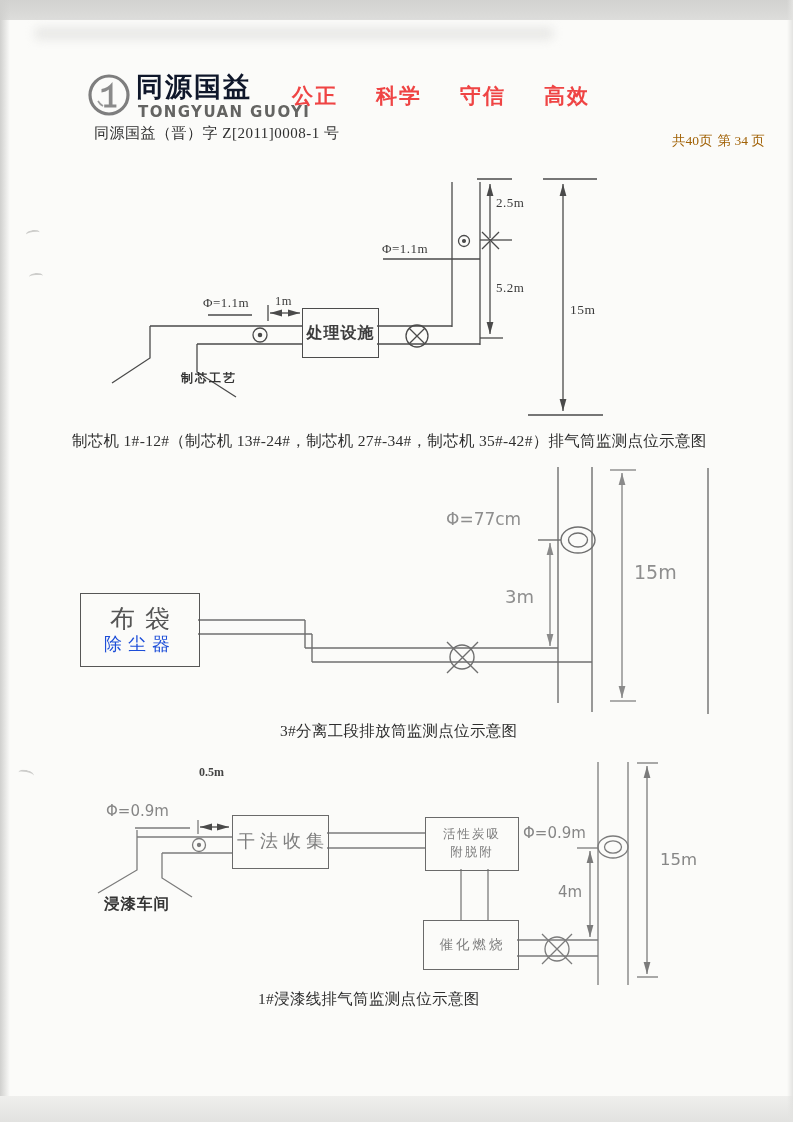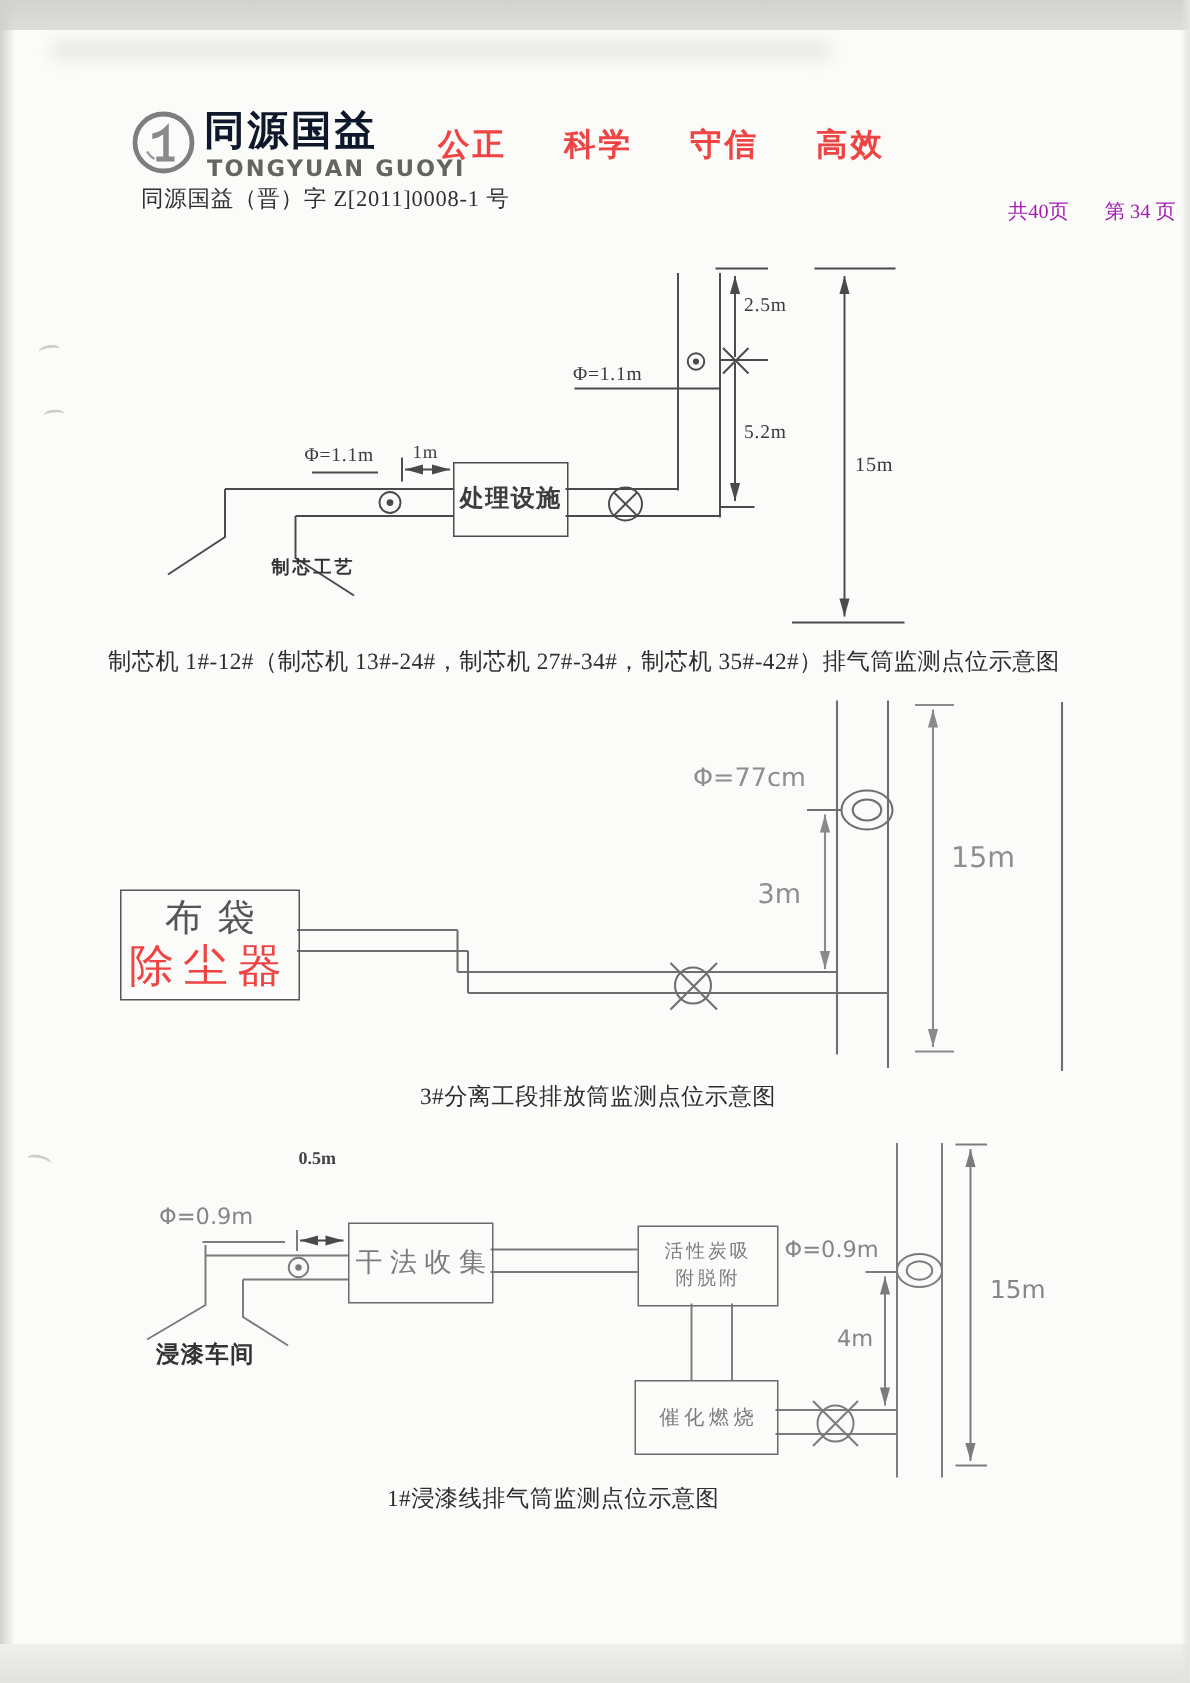--- a/index.html
+++ b/index.html
@@ -44,21 +44,21 @@
   <div class="lbl" style="left:138px;top:104px;font-size:15px;font-weight:bold;color:#646462;letter-spacing:1.4px;font-family:'DejaVu Sans','Liberation Sans',sans-serif;">TONGYUAN GUOYI</div>
 
   <div style="position:absolute;left:292px;top:82px;width:298px;display:flex;justify-content:space-between;font-size:21px;font-weight:bold;color:#ef4444;letter-spacing:2px;">
     <span>公正</span>
     <span>科学</span>
     <span>守信</span>
     <span>高效</span>
   </div>
 
   <div class="lbl ink" style="left:94px;top:125px;font-size:15px;letter-spacing:0.5px;">同源国益（晋）字 Z[2011]0008-1 号</div>
-  <div style="position:absolute;left:672px;top:132px;display:flex;gap:24px;font-size:13.5px;color:#a21caf;white-space:nowrap;">
+  <div style="position:absolute;left:672px;top:132px;display:flex;gap:5px;font-size:13.5px;color:#a16207;white-space:nowrap;">
     <span>共40页</span>
     <span>第 34 页</span>
   </div>
 
   <svg class="linework" width="793" height="1122" viewBox="0 0 793 1122">
     <defs>
       <marker id="aEd" markerUnits="userSpaceOnUse" markerWidth="14" markerHeight="10" refX="13" refY="5" orient="auto">
           <path d="M13,5 L1,1.6 L1,8.4 Z" fill="#4a4a4a"></path>
         </marker>
       <marker id="aSd" markerUnits="userSpaceOnUse" markerWidth="14" markerHeight="10" refX="1" refY="5" orient="auto">
@@ -204,23 +204,23 @@
   <div class="lbl d1t" style="left:203px;top:296px;">Φ=1.1m</div>
   <div class="lbl d1t" style="left:275px;top:295px;font-size:12.5px;">1m</div>
   <div class="box" style="left:302px;top:308px;width:75px;height:48px;border:1.5px solid #4c4c4c;">
     <span class="lbl" style="position:static;font-size:16px;font-weight:bold;color:#3d3d3d;letter-spacing:1px;">处理设施</span>
   </div>
   <div class="lbl" style="left:181px;top:372px;font-size:12px;font-weight:bold;color:#333;letter-spacing:2px;">制芯工艺</div>
   <div class="caption" style="left:72px;top:431px;">制芯机 1#-12#（制芯机 13#-24#，制芯机 27#-34#，制芯机 35#-42#）排气筒监测点位示意图</div>
 
   <div class="box" style="left:80px;top:593px;width:118px;height:72px;border:1.6px solid #565656;">
     <span class="lbl" style="position:static;font-size:25px;color:#555;letter-spacing:10px;text-indent:10px;">布袋</span>
-    <span class="lbl" style="position:static;font-size:30px;color:#ef4444;letter-spacing:6px;margin-top:2px;">除尘器</span>
-  </div>
-  <div class="lbl cad" style="left:446px;top:510px;font-size:17px;margin-left:16px;">Φ=77cm</div>
+    <span class="lbl" style="position:static;font-size:18px;color:#1d4ed8;letter-spacing:6px;margin-top:2px;">除尘器</span>
+  </div>
+  <div class="lbl cad" style="left:446px;top:510px;font-size:17px;">Φ=77cm</div>
   <div class="lbl cad" style="left:505px;top:587px;font-size:18px;">3m</div>
   <div class="lbl cad" style="left:634px;top:562px;font-size:19px;">15m</div>
   <div class="caption" style="left:280px;top:721px;">3#分离工段排放筒监测点位示意图</div>
 
   <div class="lbl cad3" style="left:106px;top:803px;font-size:15px;">Φ=0.9m</div>
   <div class="lbl" style="left:199px;top:766px;font-size:12px;font-weight:bold;color:#444;">0.5m</div>
   <div class="box" style="left:232px;top:815px;width:95px;height:52px;border:1.5px solid #6a6a6a;">
     <span class="lbl" style="position:static;font-size:18px;color:#7d7d7d;letter-spacing:5px;text-indent:5px;">干法收集</span>
   </div>
   <div class="box" style="left:425px;top:817px;width:92px;height:52px;border:1.5px solid #6a6a6a;">

